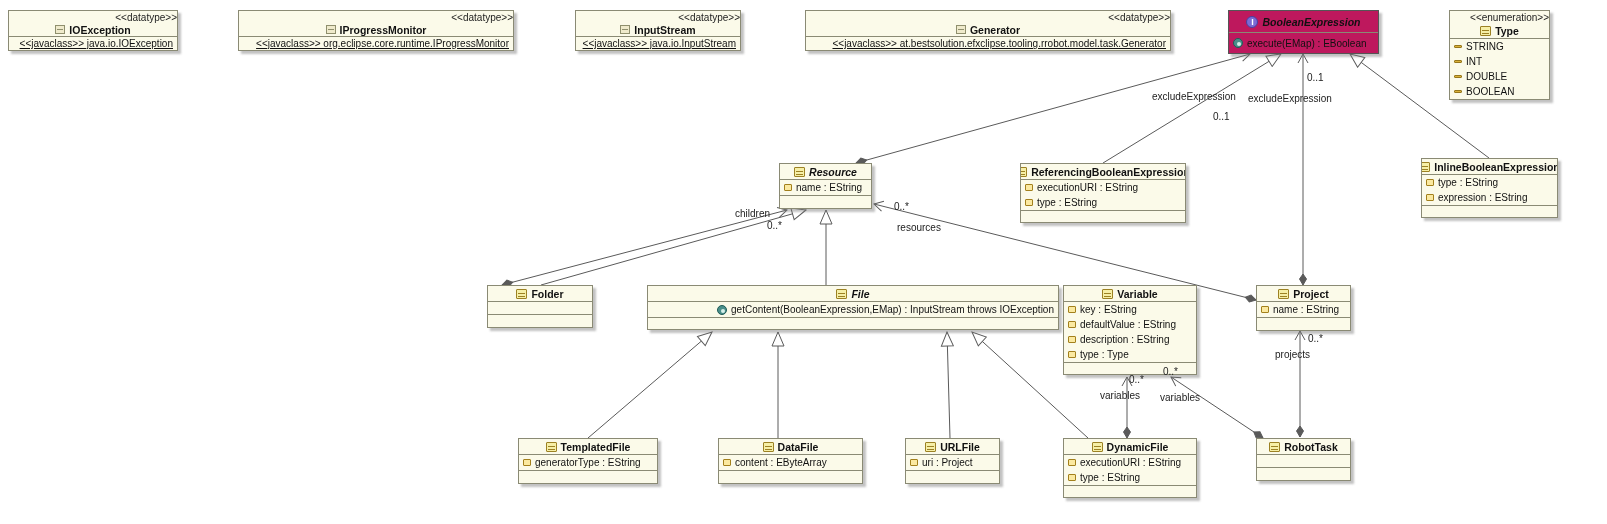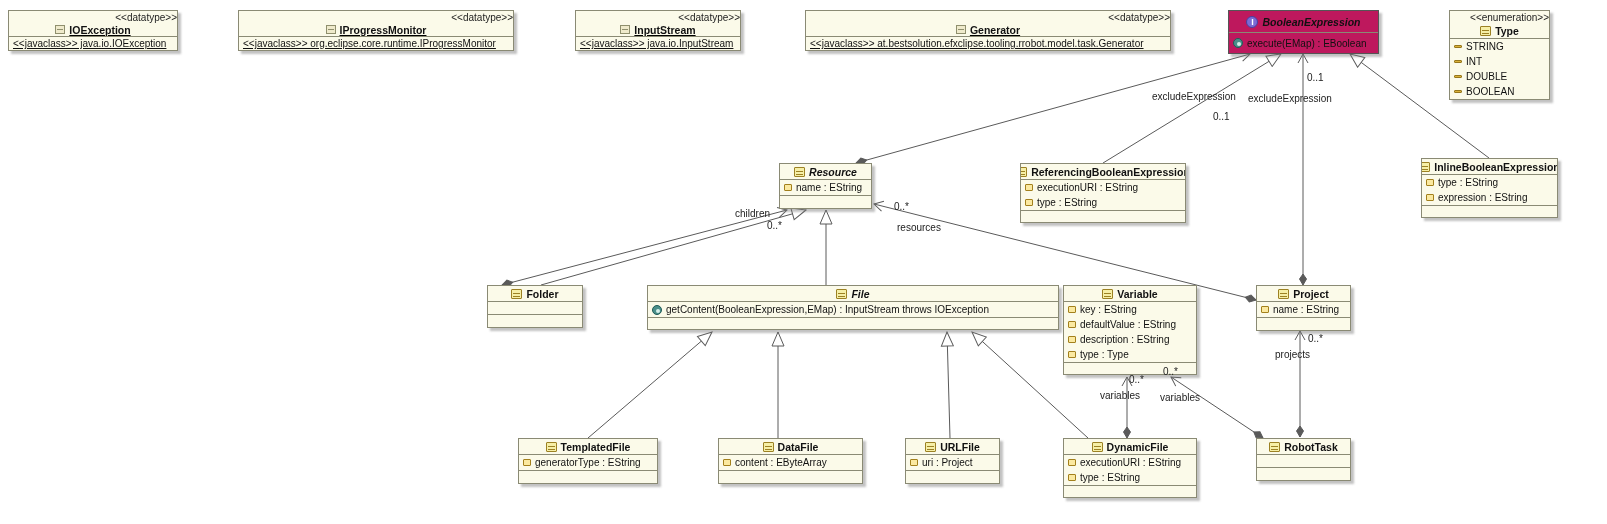--- a/index.html
+++ b/index.html
@@ -8,22 +8,22 @@
   .box{position:absolute;z-index:2;border:1px solid #8a8a74;background:#fbfae9;box-shadow:3px 3px 2px rgba(120,120,120,.45);}
   .box.white{background:#be185d;border-color:#555555;}
   .stereo{font-size:10px;text-align:right;padding-top:1px;color:#1c1c1c;line-height:11px;}
   .hdr{display:flex;align-items:center;justify-content:center;gap:4px;padding:1px 3px;min-height:15px;overflow:hidden;white-space:nowrap;}
   .hdr.tall{min-height:21px;}
   .cname{font-size:10.5px;font-weight:bold;color:#111;}
   .italic{font-style:italic;}
   .comp{border-top:1px solid #8a8a74;}
   .row{display:flex;align-items:center;gap:4px;padding:1px 4px;min-height:15px;font-size:10px;color:#111;white-space:nowrap;overflow:hidden;}
   .row.tall{min-height:21px;}
-  .row.center{justify-content:flex-start;}
-  .dt .hdr{min-height:13px;padding:0 3px;text-decoration:underline;}
+  .row.center{justify-content:flex-end;}
+  .dt .hdr{min-height:13px;padding:0 3px;}
   .dt .row{min-height:13px;}
   .link{text-decoration:underline;}
   .empty{height:12px;}
   .empty13{height:13px;}
   .elabel{position:absolute;z-index:3;font-size:10px;color:#222;white-space:nowrap;line-height:11px;}
   
   .ic{flex:0 0 auto;display:inline-block;}
   .ic-class{width:11px;height:10px;background:#f6efa6;border:1px solid #9c8123;border-radius:1px;position:relative;}
   .ic-class::before{content:"";position:absolute;left:1px;right:1px;top:3px;height:1px;background:#9c8123;}
   .ic-class::after{content:"";position:absolute;left:1px;right:1px;top:6px;height:1px;background:#9c8123;}
@@ -194,21 +194,21 @@
         <span>type : EString</span>
       </div>
     <div class="row">
         <span class="ic ic-attr"></span>
         <span>expression : EString</span>
       </div>
   </div>
   <div class="comp empty"></div>
 </div>
 
-<div class="box" style="left:487px;top:285px;width:96px;">
+<div class="box" style="left:487px;top:285px;width:106px;">
   <div class="hdr">
       <span class="ic ic-class"></span>
       <span class="cname">Folder</span>
     </div>
   <div class="comp empty13"></div>
   <div class="comp empty13"></div>
 </div>
 
 <div class="box" style="left:647px;top:285px;width:412px;">
   <div class="hdr">

